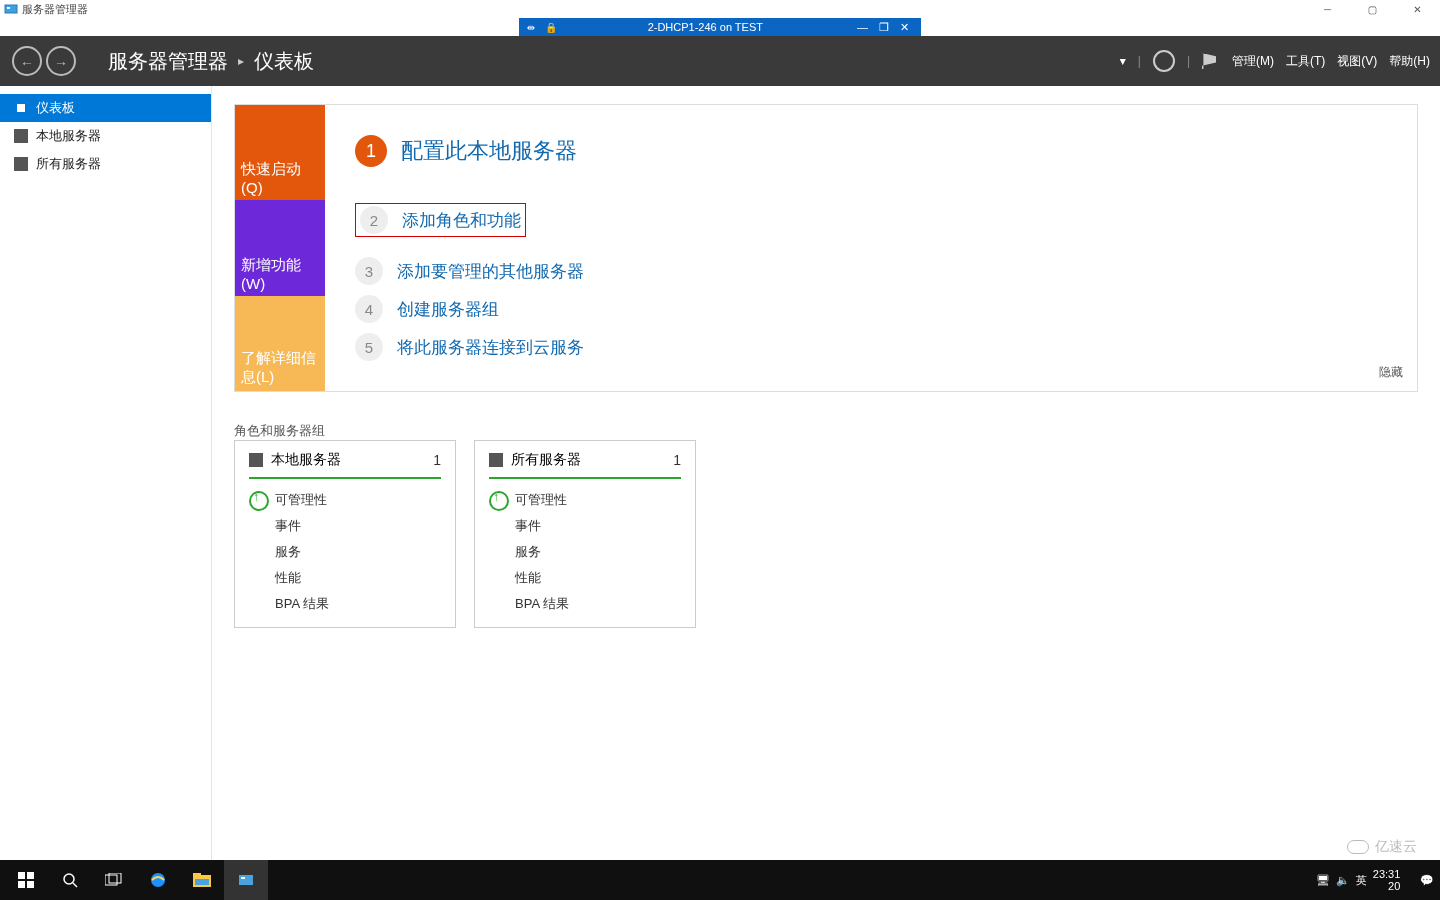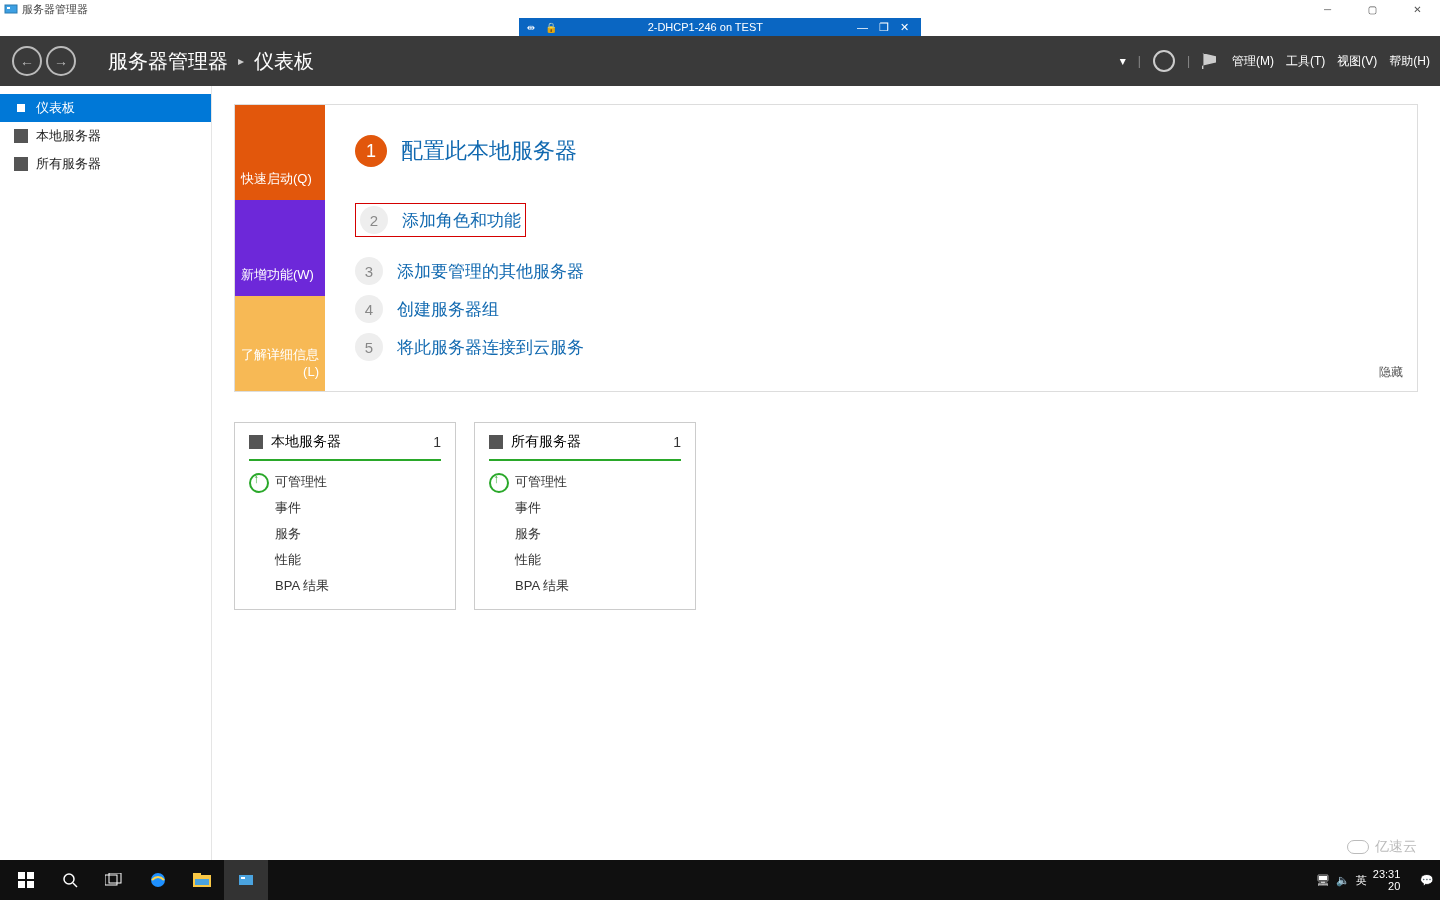--- a/index.html
+++ b/index.html
@@ -40,21 +40,21 @@
 .side-item.active .ico-dash { background:#fff; border-color:#0078d7; box-shadow: inset 0 0 0 2px #0078d7;}
 .ico-server { background:#555; }
 .ico-servers { background:#555; position:relative; }
 .ico-servers::after{content:"";position:absolute;left:3px;top:-3px;width:14px;height:14px;background:#888;z-index:-1;}
 
 .main { flex:1; padding:18px 22px; overflow:auto; }
 .welcome-title { font-size:13px; color:#555; margin-bottom:10px; }
 
 .welcome-box { border:1px solid #ddd; display:flex; min-height:260px; position:relative; margin-bottom:30px; }
 .tile-col { width:90px; display:flex; flex-direction:column; }
-.tile { flex:1; color:#fff; font-size:13px; display:flex; align-items:flex-end; padding:12px 6px;text-align:right; }
+.tile { flex:1; color:#fff; font-size:15px; display:flex; align-items:flex-end; padding:4px 6px; }
 .tile.t1 { background:#e2570c; }
 .tile.t2 { background:#6d28d9; }
 .tile.t3 { background:#f7b955; }
 .steps { flex:1; padding:20px 30px; }
 .step-row { display:flex; align-items:center; gap:14px; margin:10px 0; }
 .step-num { width:28px; height:28px; border-radius:50%; background:#eee; color:#888; display:flex; align-items:center; justify-content:center; font-size:15px; }
 .step-num.main-num { background:#e2570c; color:#fff; width:32px; height:32px; font-size:18px; }
 .step-label { color:#1169b0; font-size:17px; cursor:pointer; }
 .step-label.big { font-size:22px; color:#1169b0; }
 .step-row.boxed { border:1.5px solid #d40000; padding:2px 4px; display:inline-flex; }
@@ -184,20 +184,21 @@
           <span class="step-label">创建服务器组</span>
         </div>
         <div class="step-row">
           <span class="step-num">5</span>
           <span class="step-label">将此服务器连接到云服务</span>
         </div>
       </div>
       <span class="hide-link">隐藏</span>
     </div>
 
+    <div class="roles-title">角色和服务器组</div>
 
     <div class="cards">
       <div class="card">
         <div class="card-head">
           <span class="side-ico ico-server"></span>
           <span>本地服务器</span>
           <span class="count">1</span>
         </div>
         <div class="card-row first">可管理性</div>
         <div class="card-row">事件</div>

